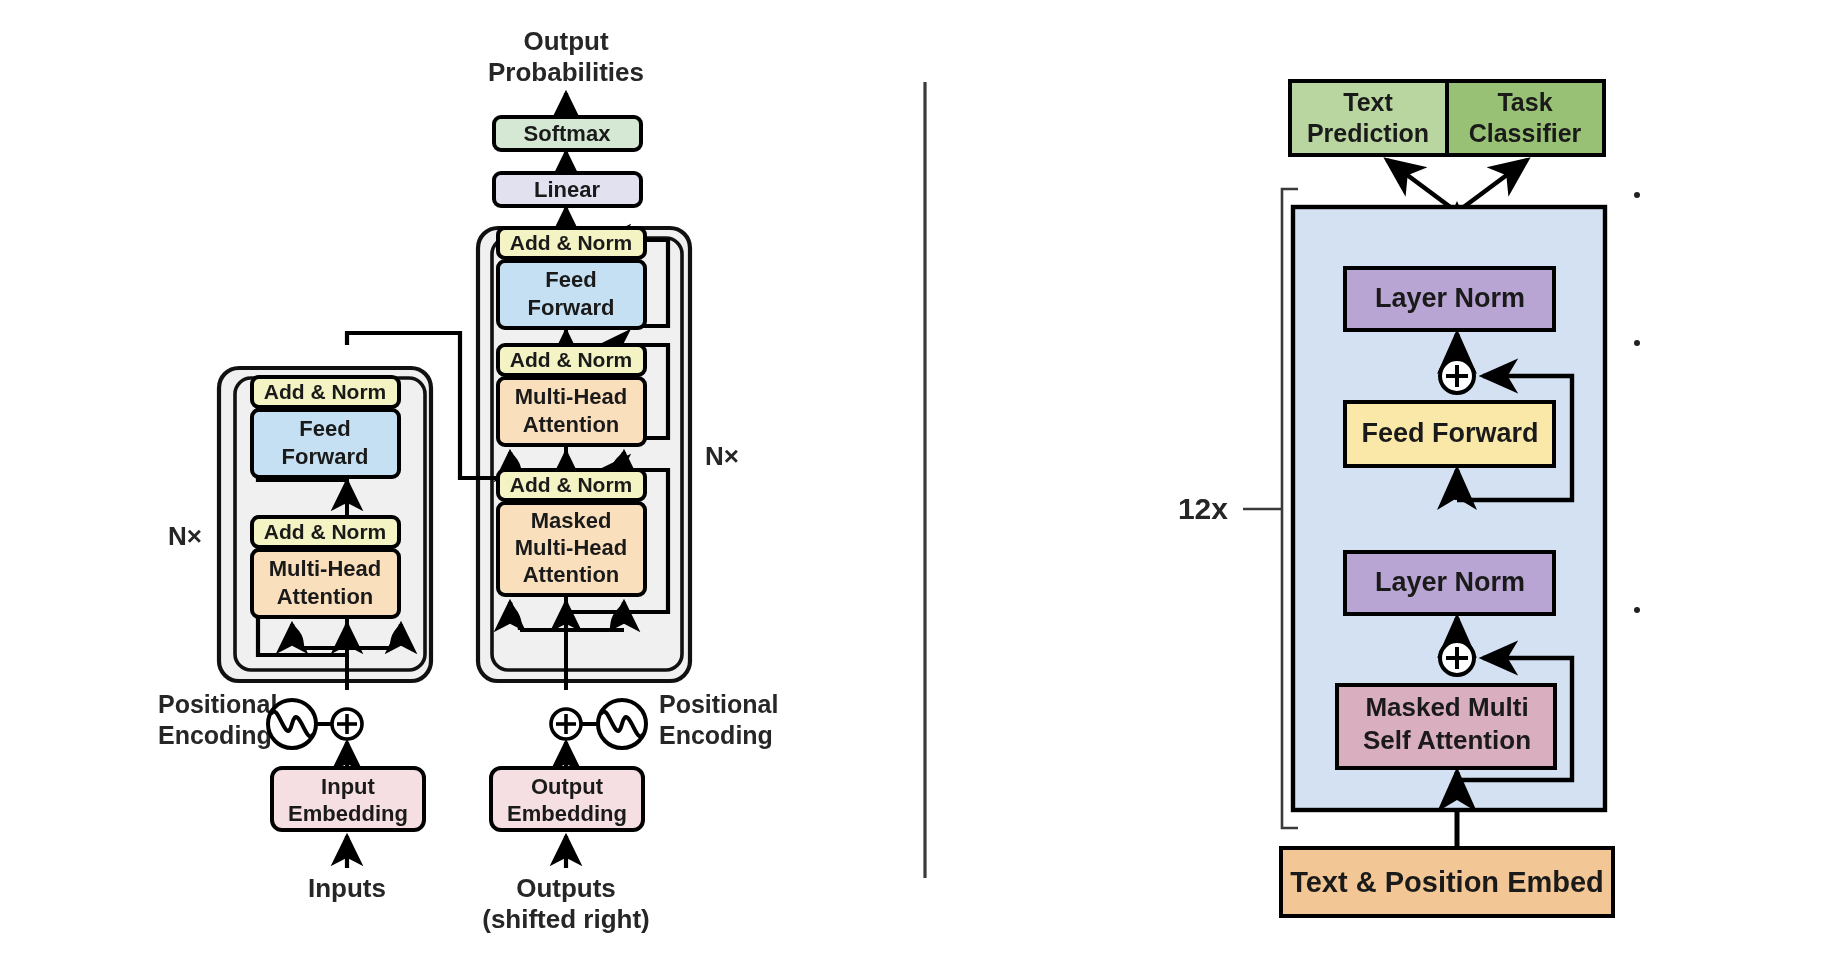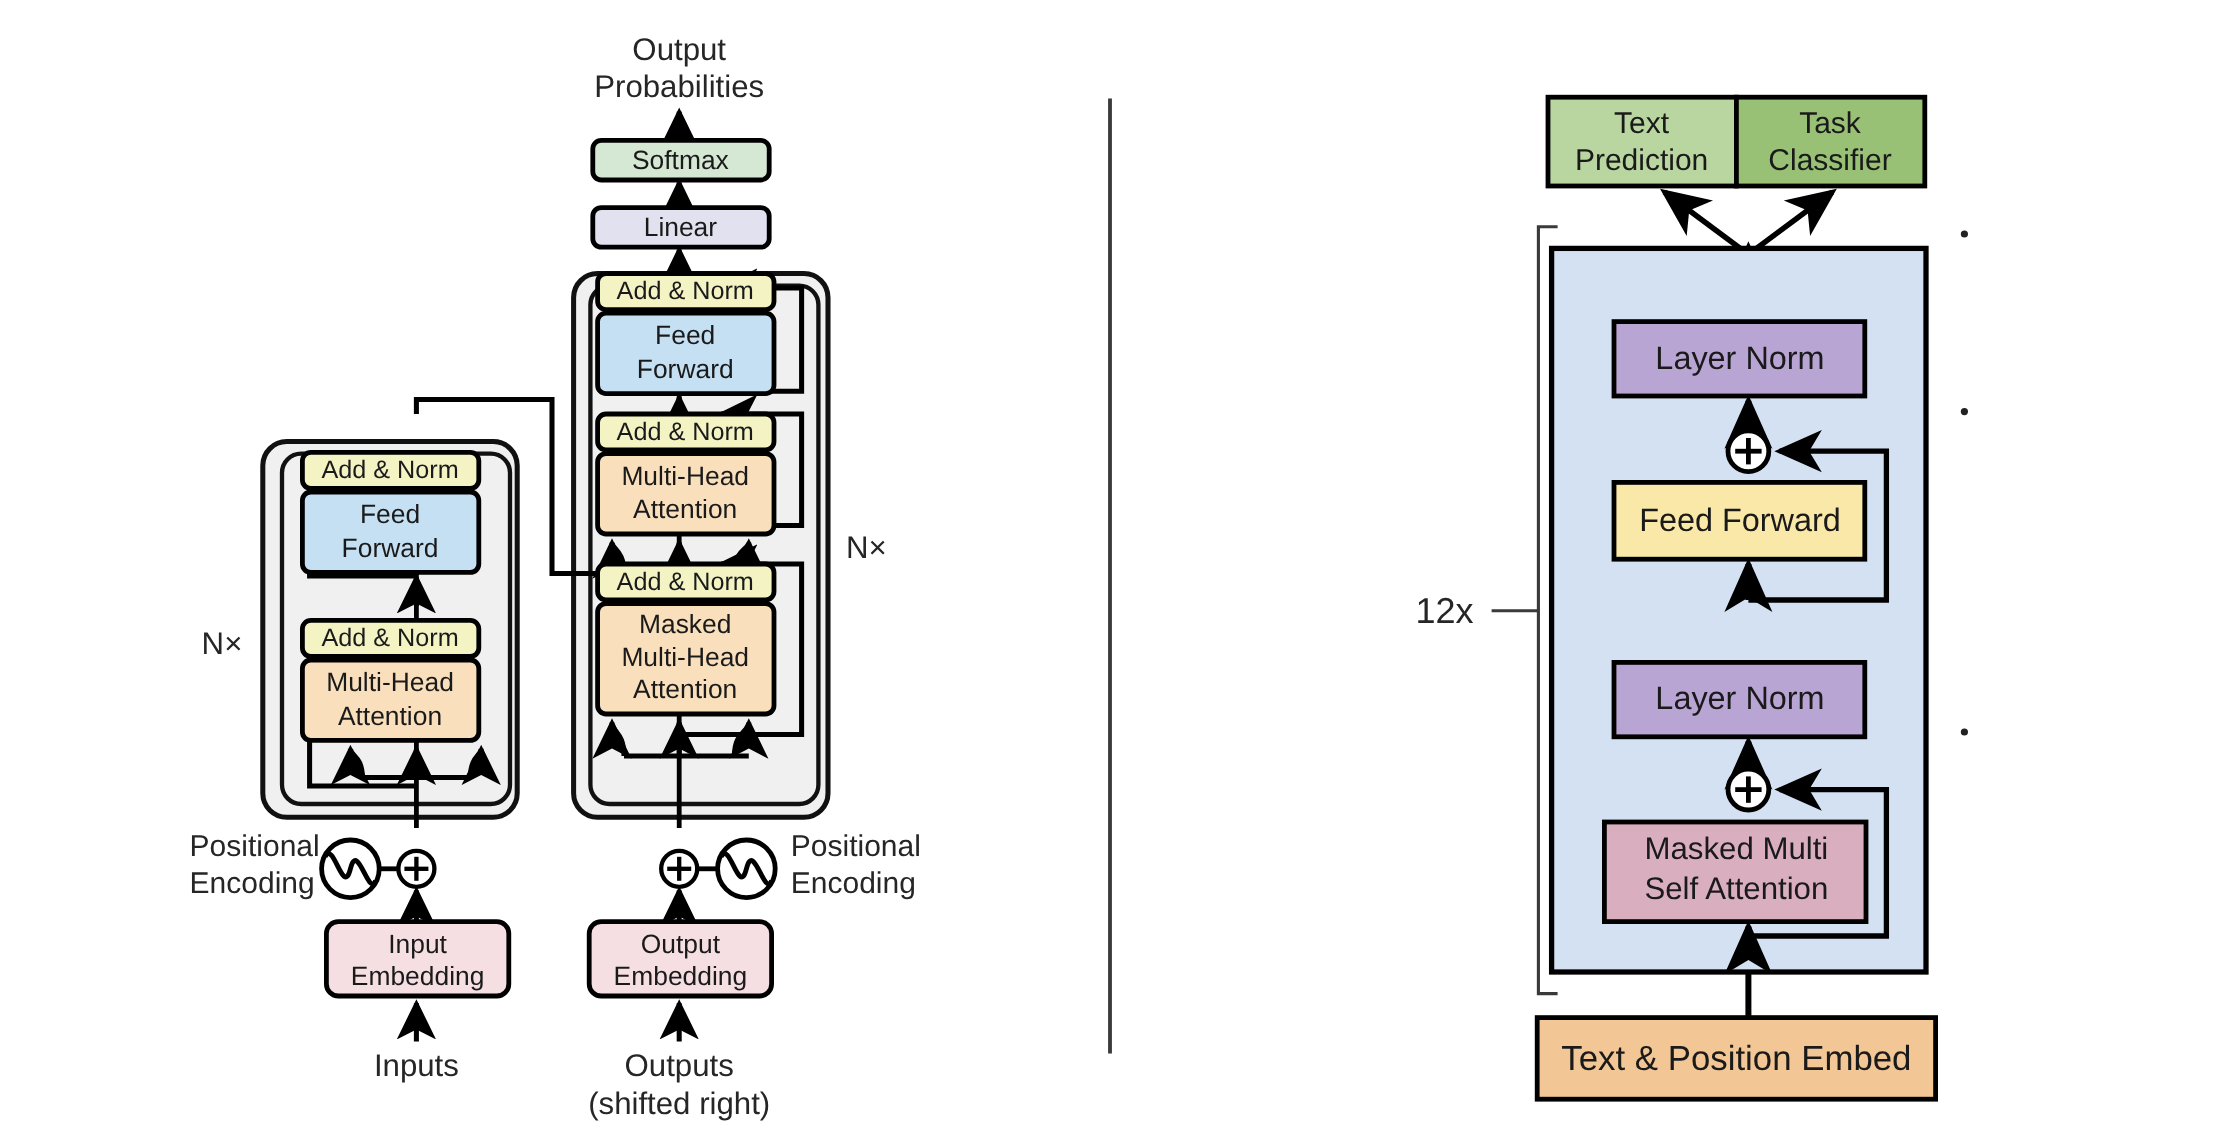--- a/index.html
+++ b/index.html
@@ -3,21 +3,21 @@
 <meta charset="utf-8">
 <style>
   html,body{margin:0;padding:0;background:#ffffff;}
   body{
     width:1845px;height:956px;
     font-family:"Liberation Sans", sans-serif;
     color:#1a1a1a;
     overflow:hidden;
     position:relative;
   }
-  #stage{position:absolute;left:0;top:0;width:1845px;height:812px;}
+  #stage{position:absolute;left:0;top:0;width:1845px;height:812px;font-weight:bold;}
   svg#canvas{position:absolute;left:0;top:0;width:1845px;height:956px;}
   .boxtext{
     font-family:"Liberation Sans", sans-serif;
     text-anchor:middle;
     dominant-baseline:middle;
     fill:#1a1a1a;
   }
   .plain{
     font-family:"Liberation Sans", sans-serif;
     text-anchor:middle;

